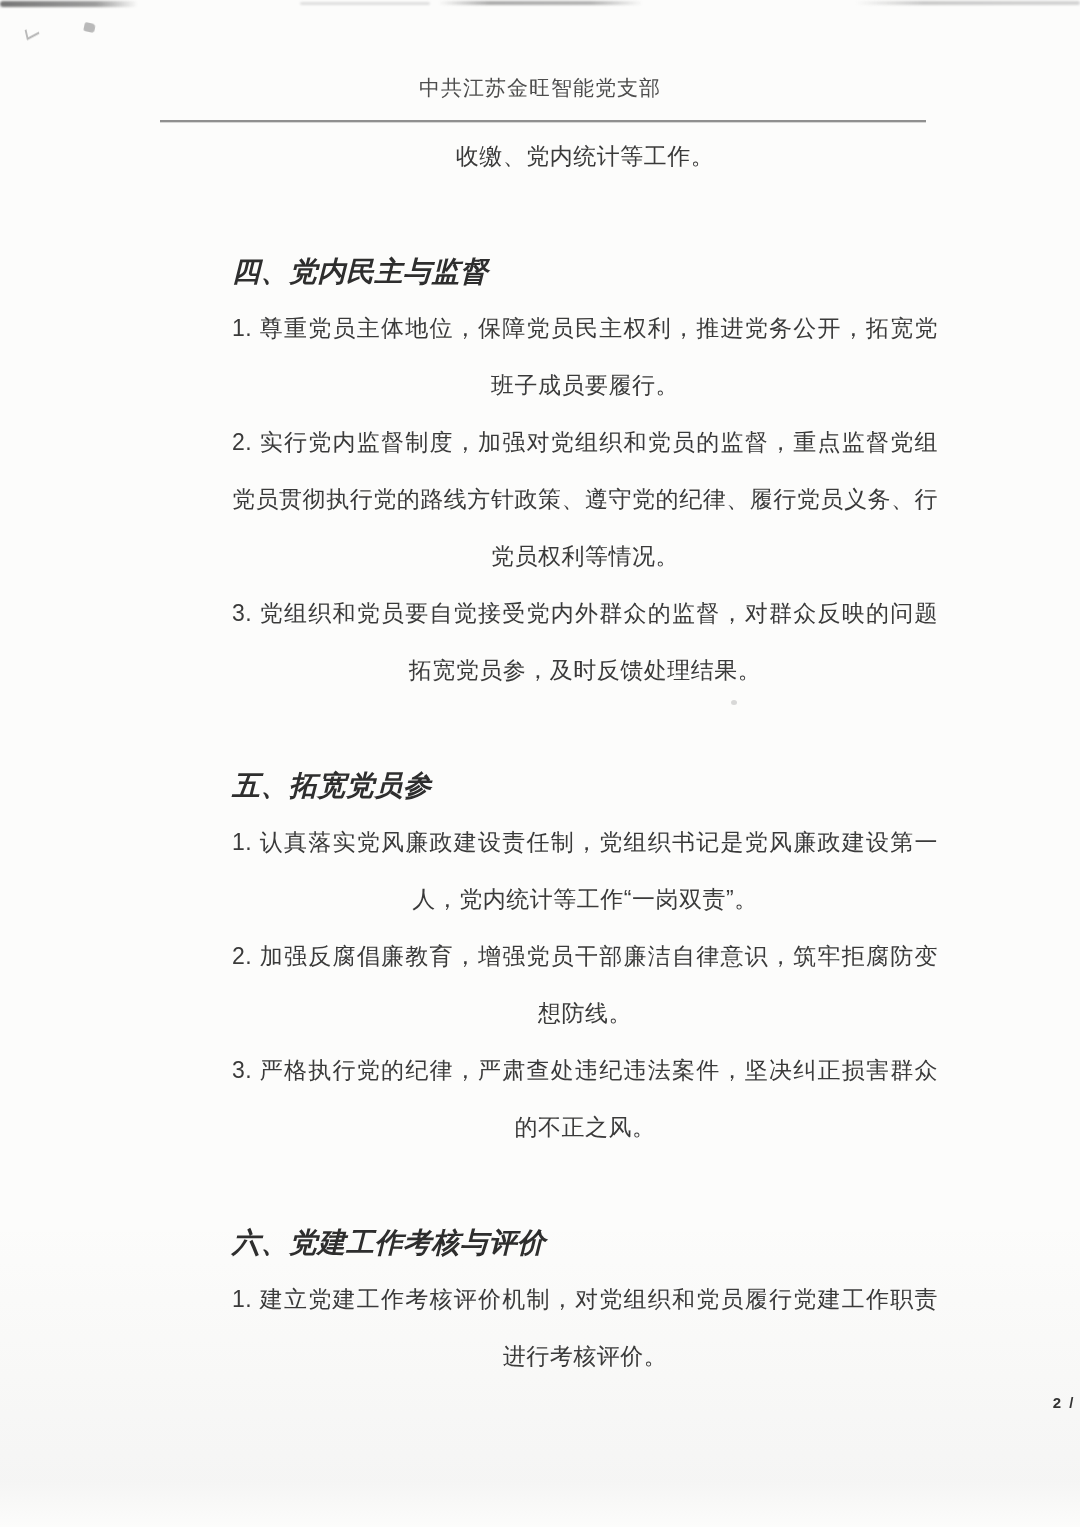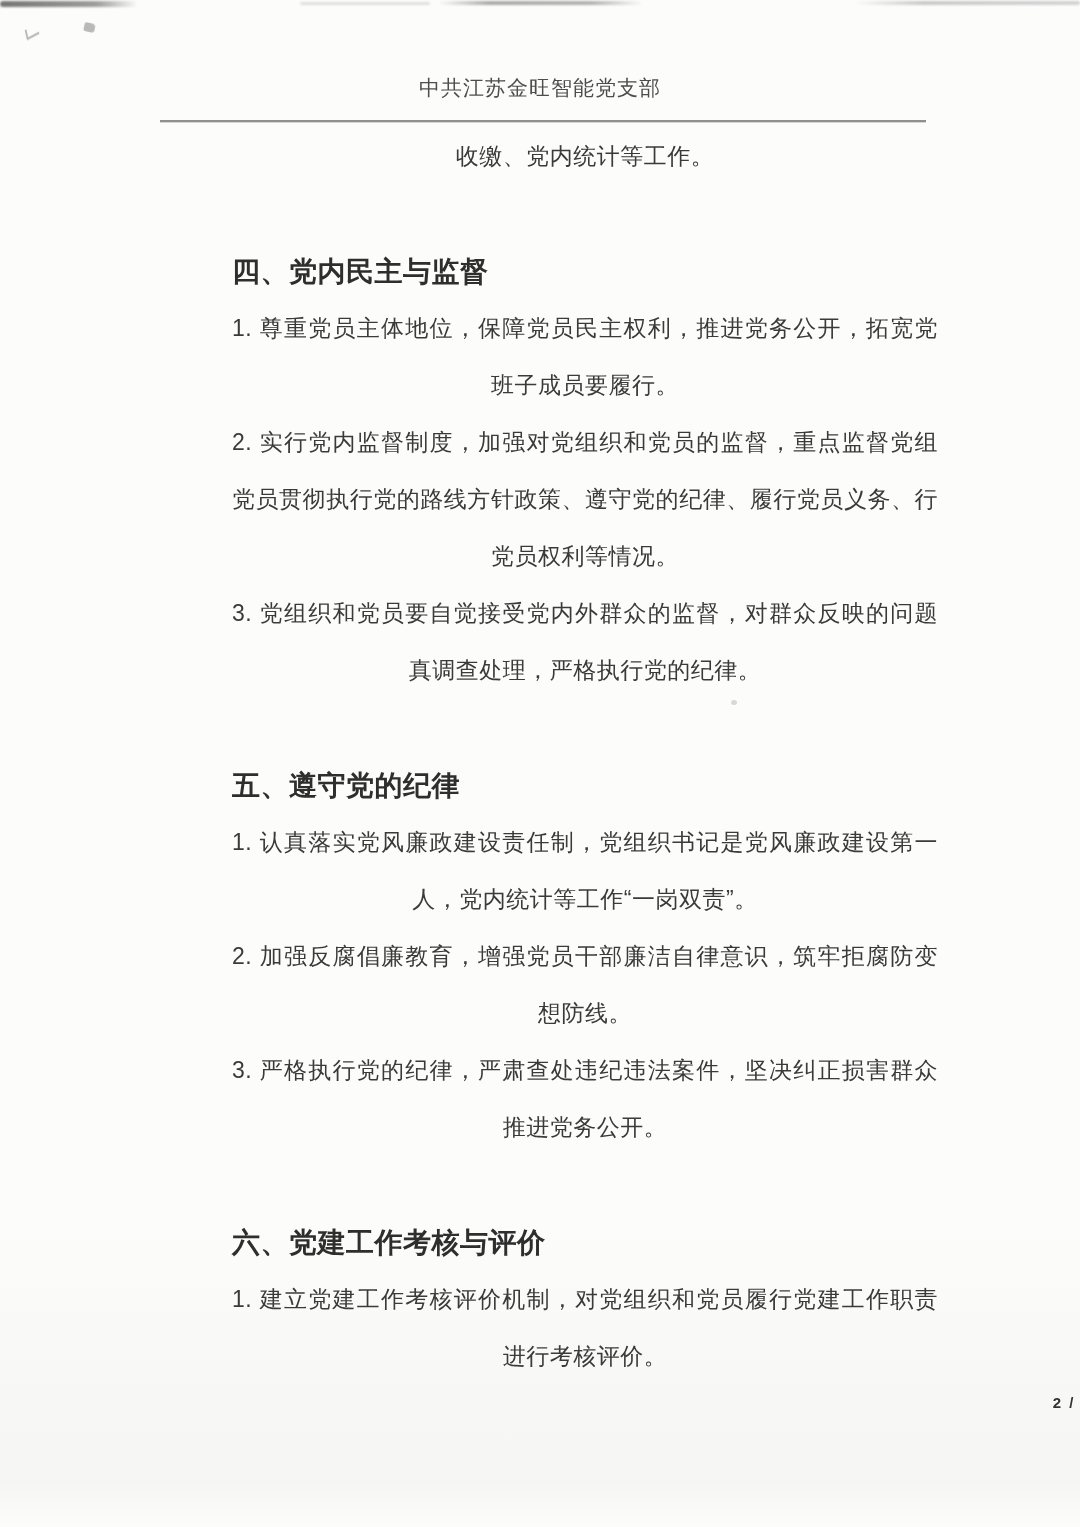--- a/index.html
+++ b/index.html
@@ -78,20 +78,21 @@
   }
   .section-heading {
     margin-top: 58px;
     height: 57px;
     line-height: 57px;
     font-size: 28px;
     font-weight: 700;
     letter-spacing: 0.5px;
     color: #2e2e2e;
     white-space: nowrap;
+    font-style: italic;
   }
 
   .page-footer {
     position: absolute;
     top: 1394px;
     left: 12px;
     width: 100%;
     text-align: right;
     font-size: 15px;
     font-weight: 700;
@@ -121,29 +122,29 @@
 
     <div class="line">收缴、党内统计等工作。</div>
 
     <div class="section-heading">四、党内民主与监督</div>
     <div class="line j">1. 尊重党员主体地位，保障党员民主权利，推进党务公开，拓宽党员参</div>
     <div class="line">班子成员要履行。</div>
     <div class="line j">2. 实行党内监督制度，加强对党组织和党员的监督，重点监督党组织和</div>
     <div class="line j">党员贯彻执行党的路线方针政策、遵守党的纪律、履行党员义务、行使</div>
     <div class="line">党员权利等情况。</div>
     <div class="line j">3. 党组织和党员要自觉接受党内外群众的监督，对群众反映的问题要认</div>
-    <div class="line">真调查处理，严格执行党的纪律。</div>
+    <div class="line">拓宽党员参，及时反馈处理结果。</div>
 
-    <div class="section-heading">五、遵守党的纪律</div>
+    <div class="section-heading">五、拓宽党员参</div>
     <div class="line j">1. 认真落实党风廉政建设责任制，党组织书记是党风廉政建设第一责任</div>
     <div class="line">人，党内统计等工作“一岗双责”。</div>
     <div class="line j">2. 加强反腐倡廉教育，增强党员干部廉洁自律意识，筑牢拒腐防变的思</div>
     <div class="line">想防线。</div>
     <div class="line j">3. 严格执行党的纪律，严肃查处违纪违法案件，坚决纠正损害群众利益</div>
-    <div class="line">推进党务公开。</div>
+    <div class="line">的不正之风。</div>
 
     <div class="section-heading">六、党建工作考核与评价</div>
     <div class="line j">1. 建立党建工作考核评价机制，对党组织和党员履行党建工作职责情况</div>
     <div class="line">进行考核评价。</div>
 
   </div>
 
   <div class="page-footer">2 / 3</div>
 
 </div>

